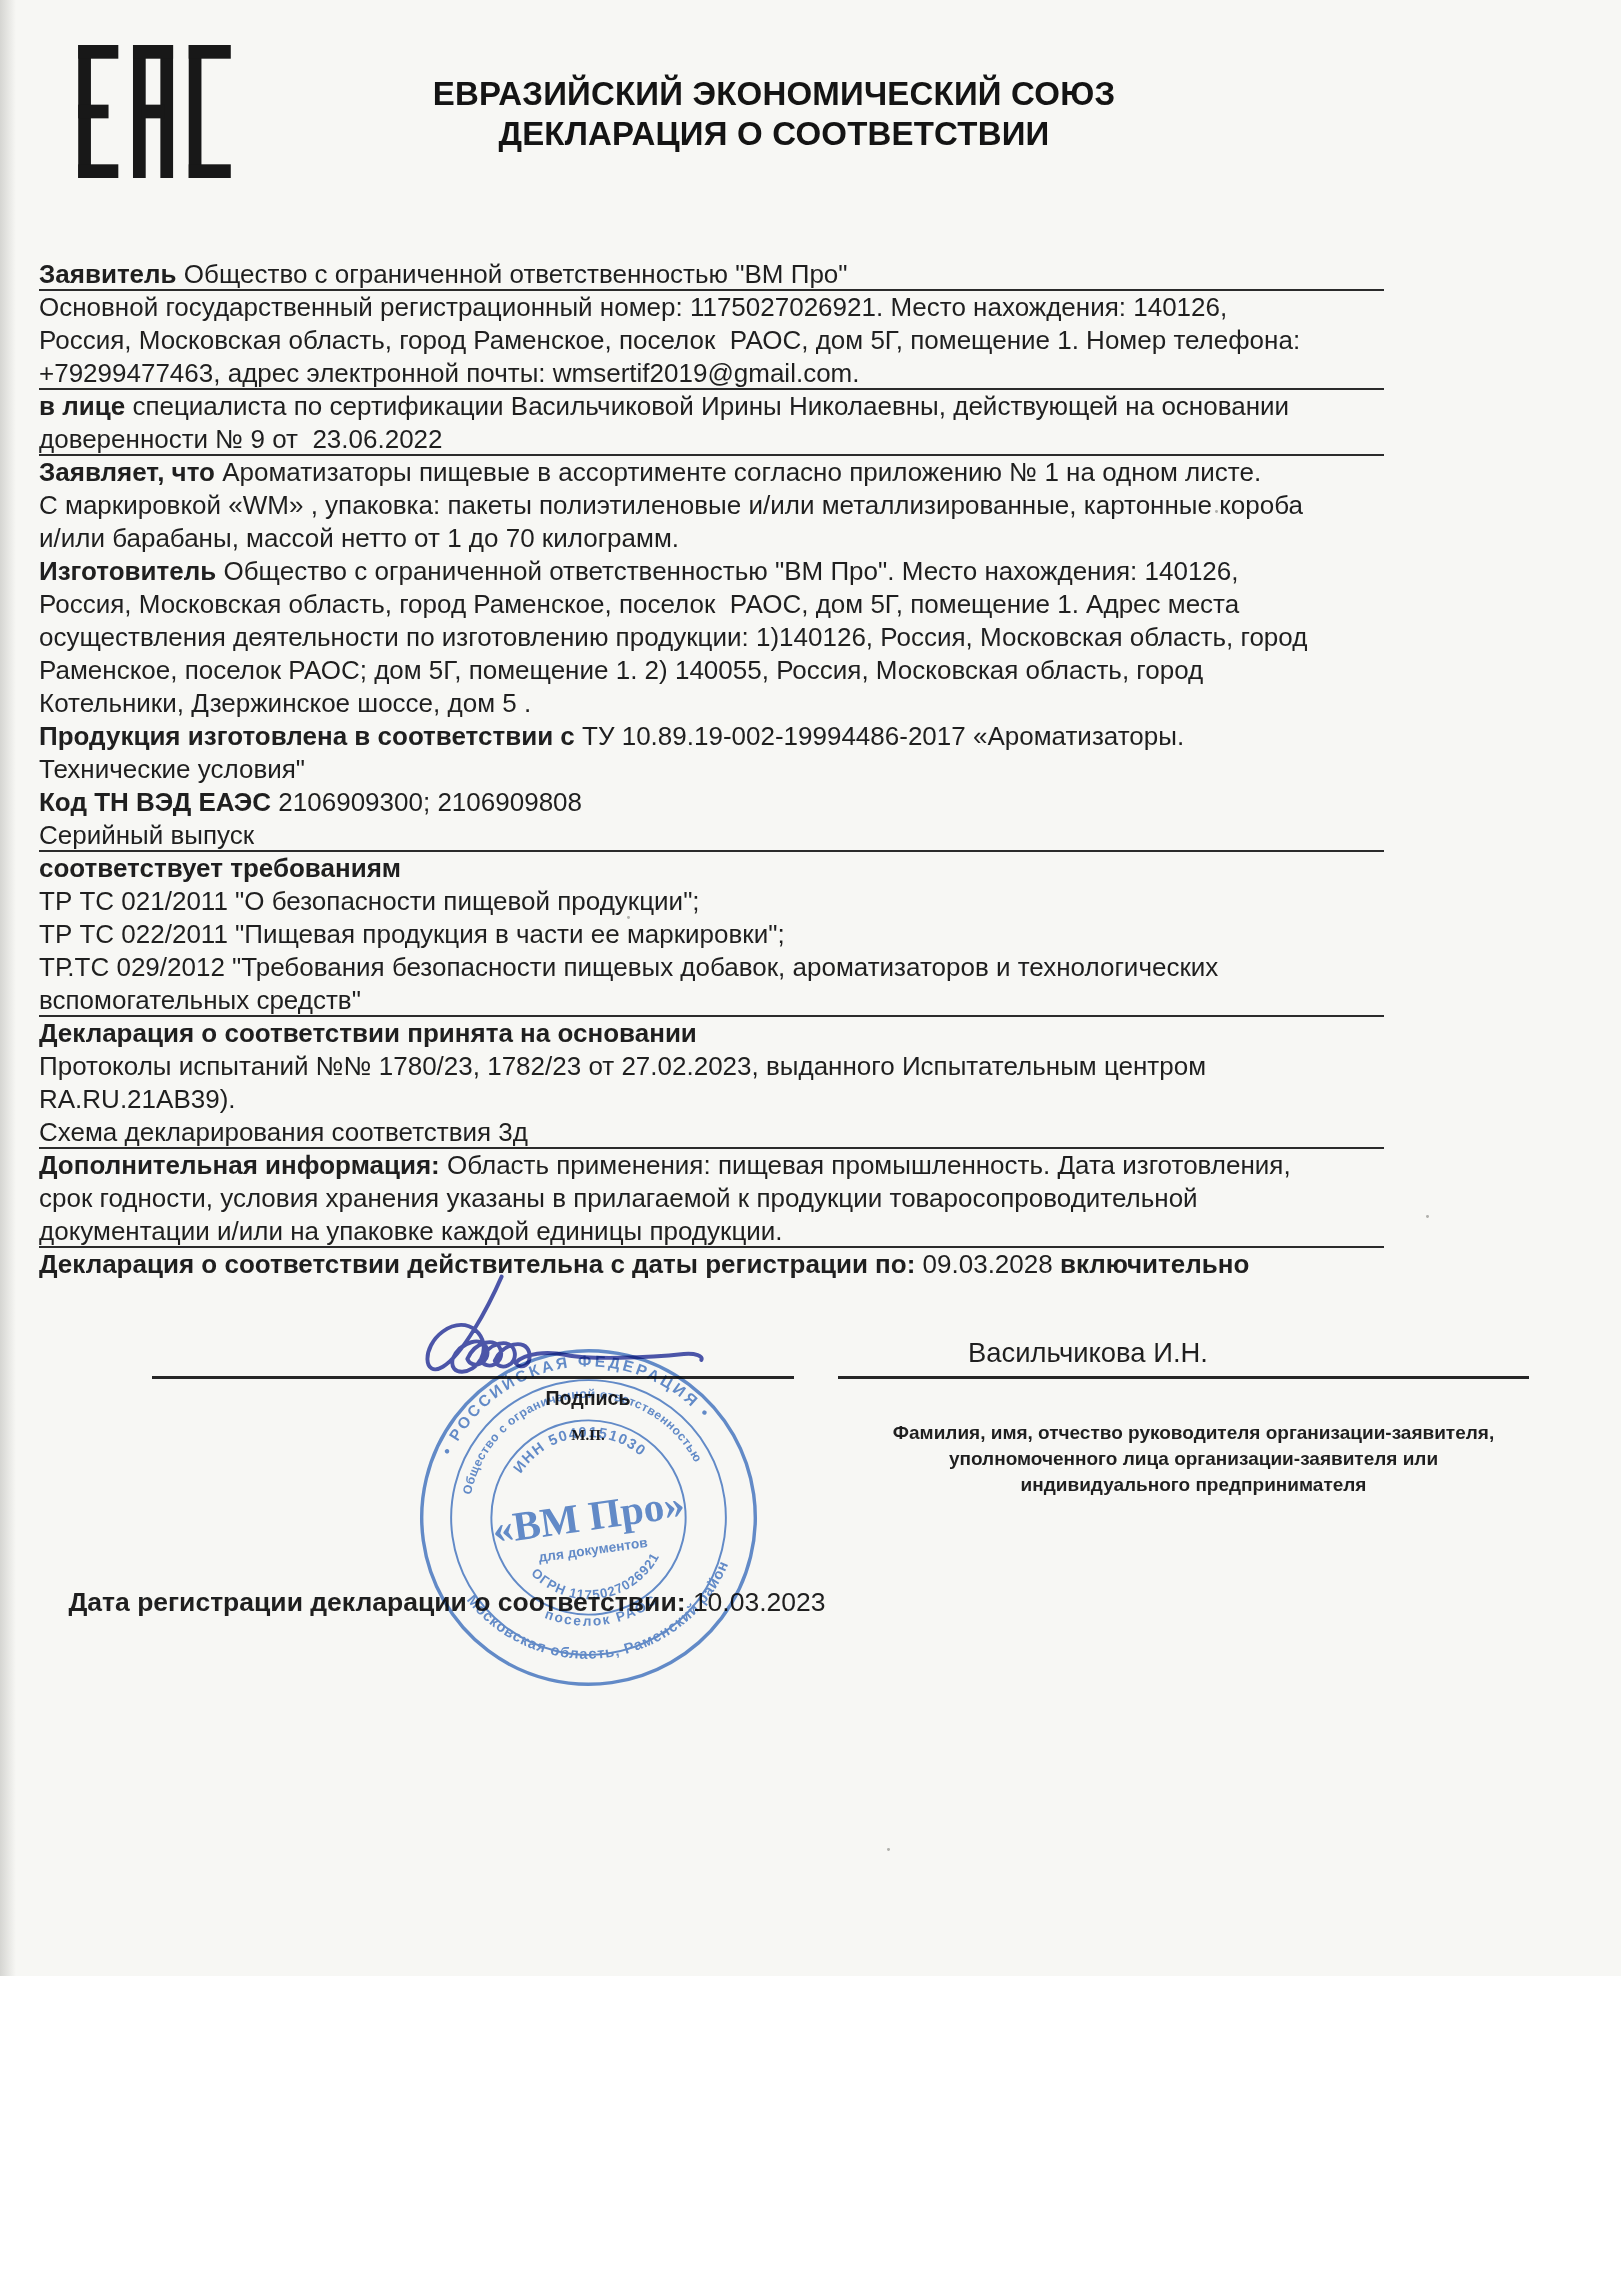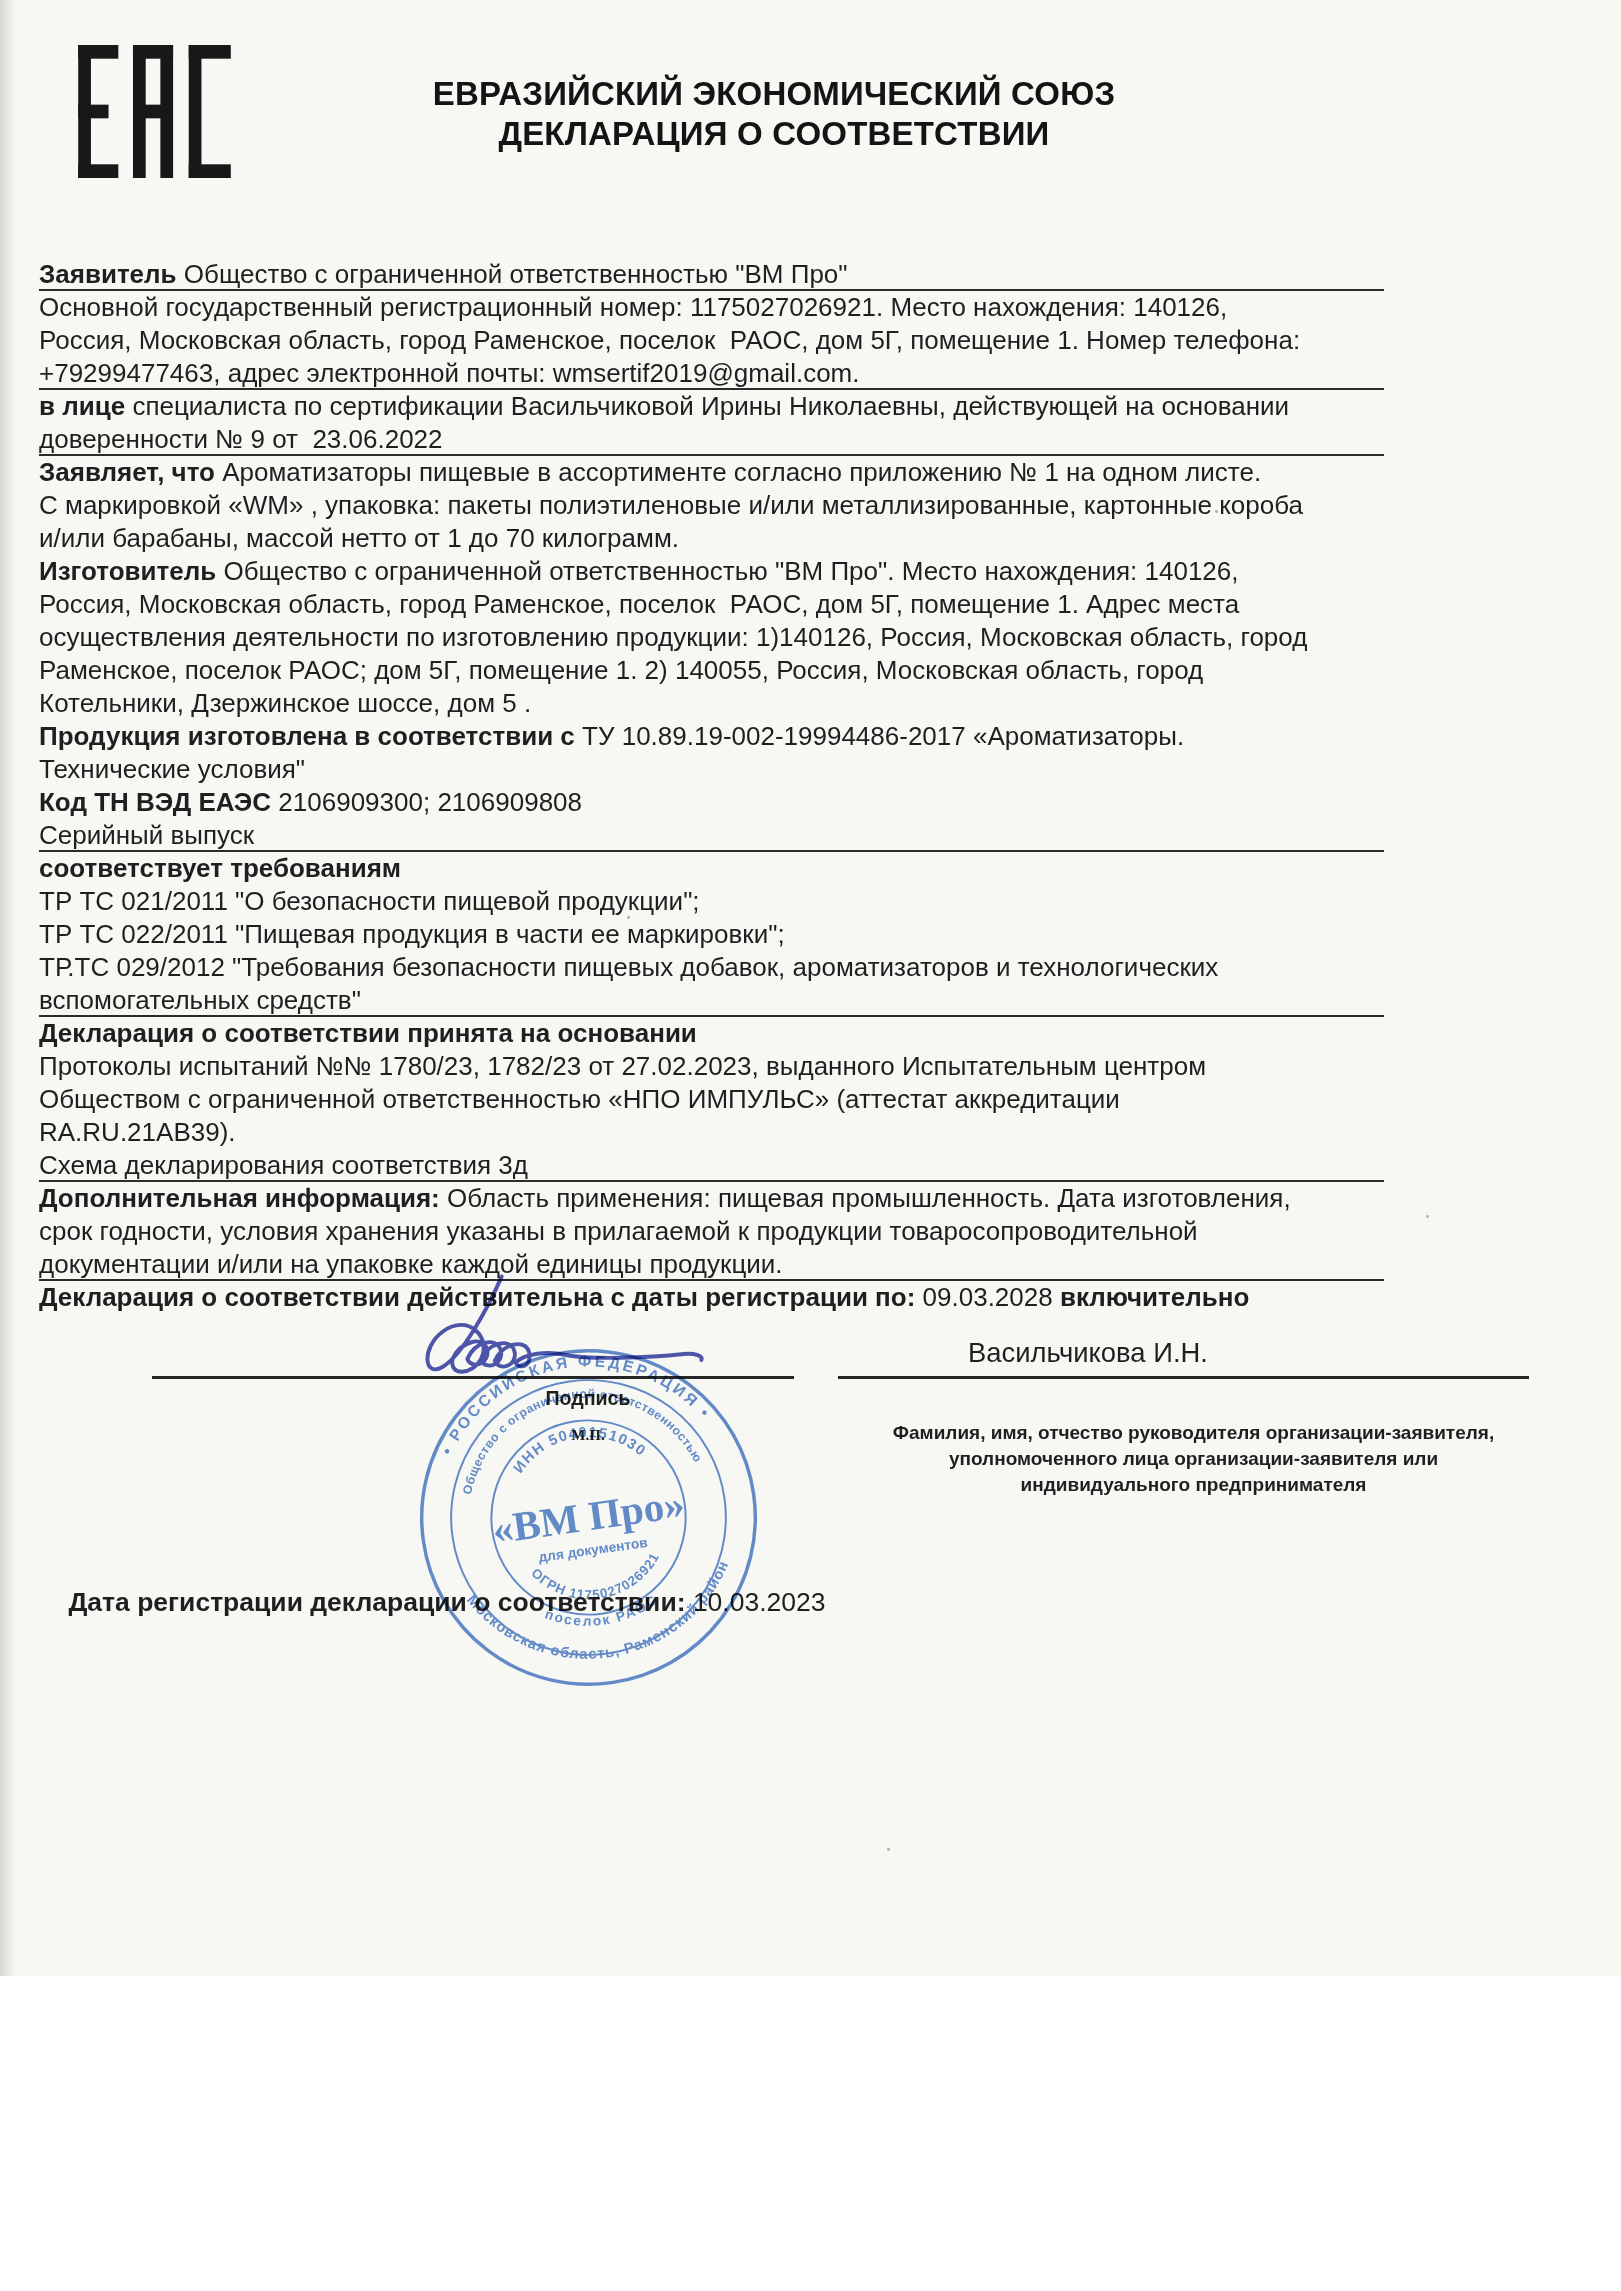--- a/index.html
+++ b/index.html
@@ -104,21 +104,20 @@
       <div class="line"><span>Технические условия"</span></div>
       <div class="line"><span class="b">Код ТН ВЭД ЕАЭС </span><span>2106909300; 2106909808</span></div>
       <div class="line u"><span>Серийный выпуск</span></div>
       <div class="line"><span class="b">соответствует требованиям</span></div>
       <div class="line"><span>ТР ТС 021/2011 "О безопасности пищевой продукции";</span></div>
       <div class="line"><span>ТР ТС 022/2011 "Пищевая продукция в части ее маркировки";</span></div>
       <div class="line"><span>ТР.ТС 029/2012 "Требования безопасности пищевых добавок, ароматизаторов и технологических</span></div>
       <div class="line u"><span>вспомогательных средств"</span></div>
       <div class="line"><span class="b">Декларация о соответствии принята на основании</span></div>
       <div class="line"><span>Протоколы испытаний №№ 1780/23, 1782/23 от 27.02.2023, выданного Испытательным центром</span></div>
-      <div class="line"><span>Обществом с ограниченной ответственностью «НПО ИМПУЛЬС» (аттестат аккредитации</span></div>
       <div class="line"><span>RA.RU.21АВ39).</span></div>
       <div class="line u"><span>Схема декларирования соответствия 3д</span></div>
       <div class="line"><span class="b">Дополнительная информация: </span><span>Область применения: пищевая промышленность. Дата изготовления,</span></div>
       <div class="line"><span>срок годности, условия хранения указаны в прилагаемой к продукции товаросопроводительной</span></div>
       <div class="line u"><span>документации и/или на упаковке каждой единицы продукции.</span></div>
       <div class="line"><span class="b">Декларация о соответствии действительна с даты регистрации по: </span><span>09.03.2028 </span><span class="b">включительно</span></div>
     </div>
 
   <div class="sig-rule" style="left:152px; top:1376px; width:642px;"></div>
   <div class="sig-rule" style="left:838px; top:1376px; width:691px;"></div>

